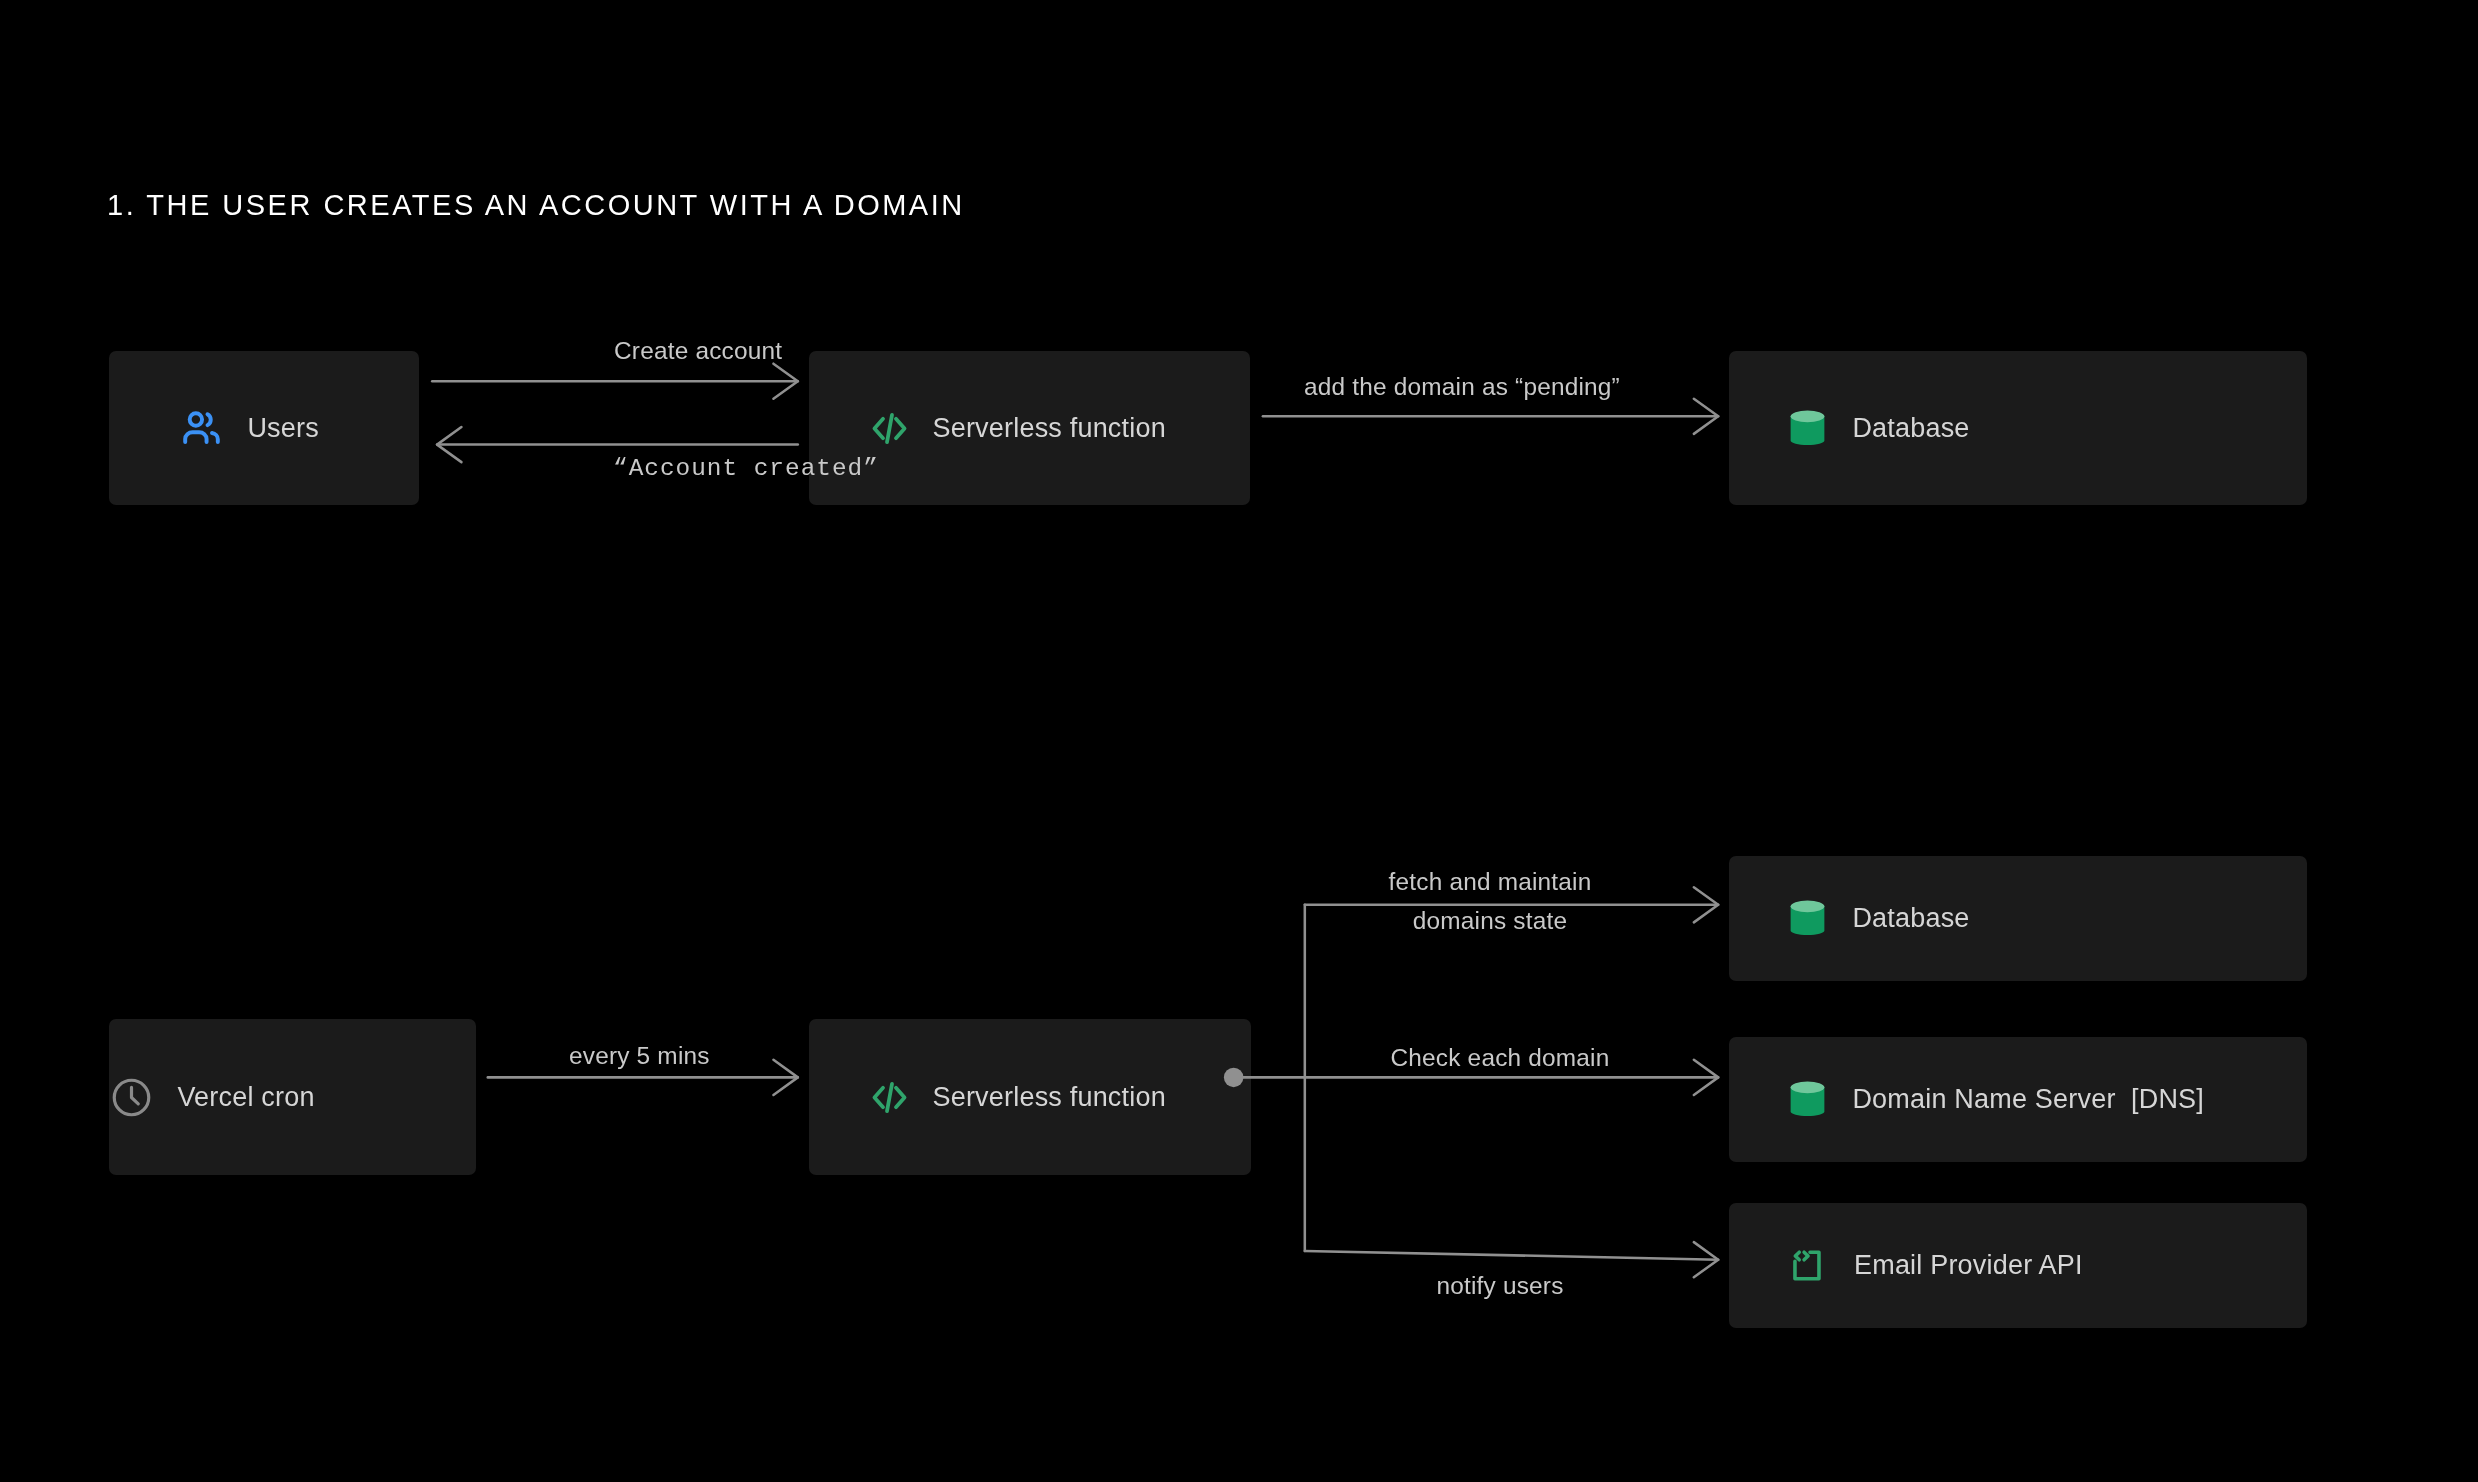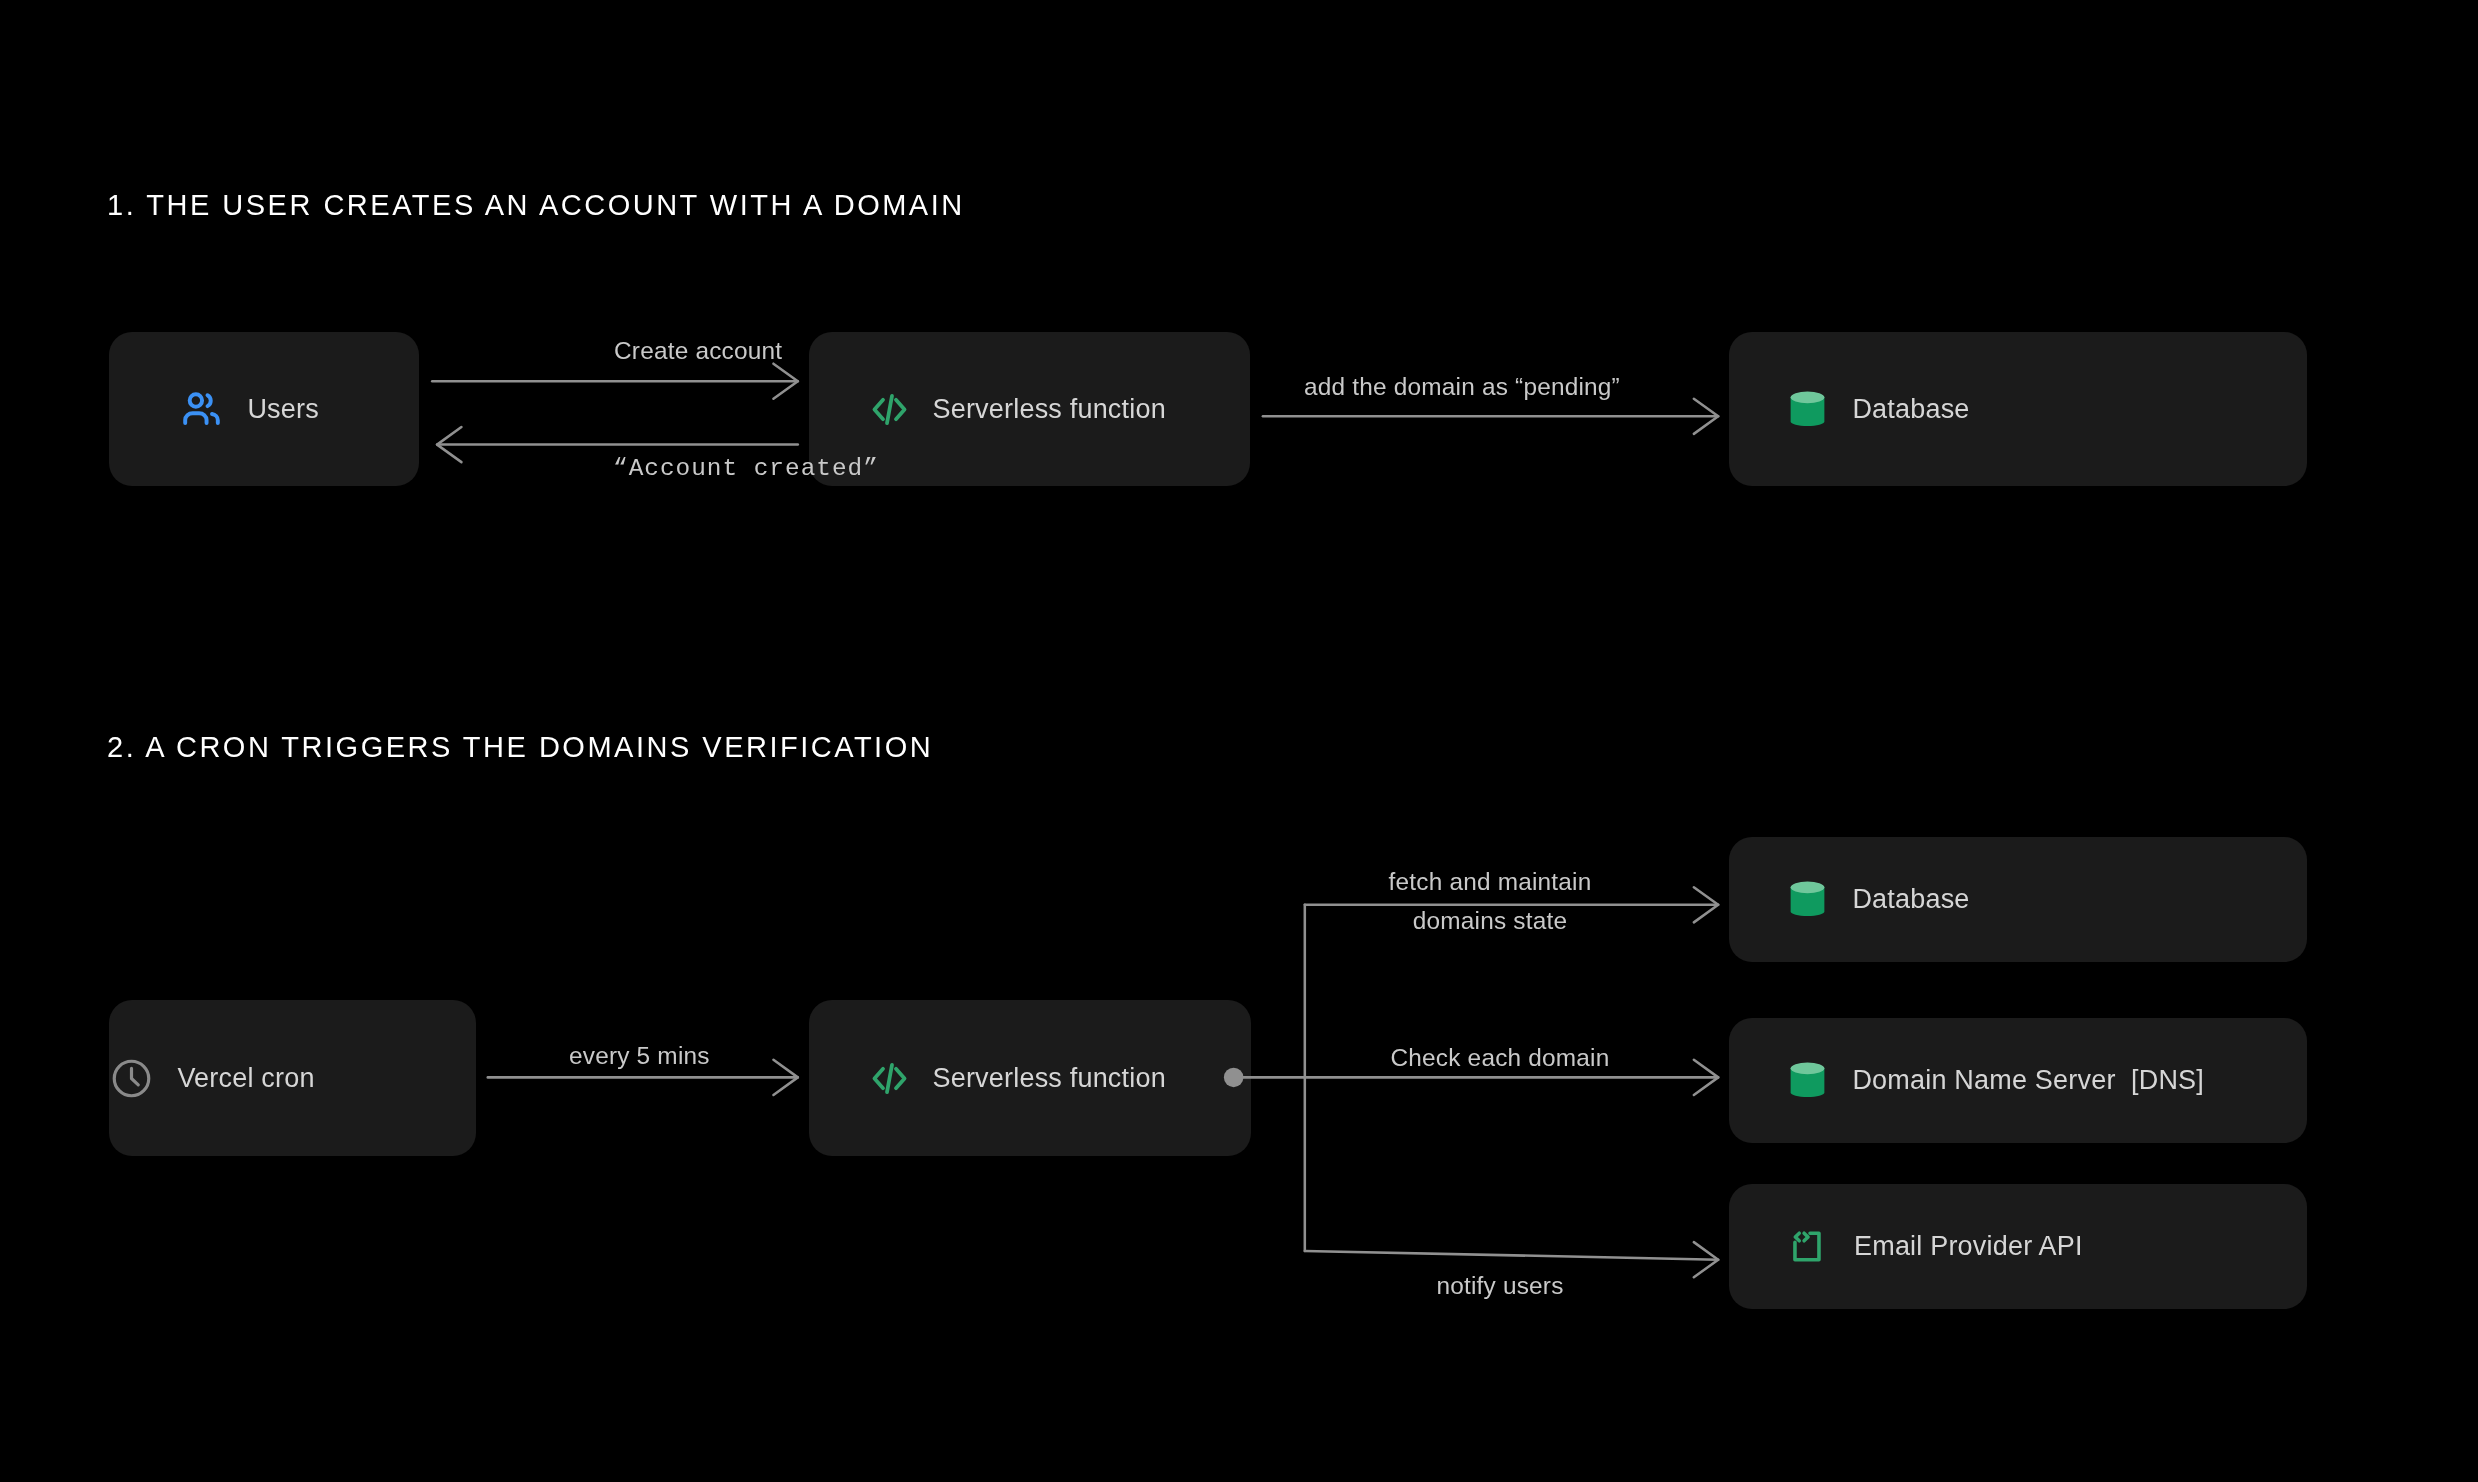--- a/index.html
+++ b/index.html
@@ -32,24 +32,25 @@
     white-space: nowrap;
     line-height: 1;
   }
   #heading-1 { left: 107px; top: 191px; }
   #heading-2 { left: 107px; top: 733px; }
 
   
   .node {
     position: absolute;
     background: #1b1b1b;
-    border-radius: 23px;
+    border-radius: 7px;
     display: flex;
     align-items: center;
     box-sizing: border-box;
+    margin-top: 19px;
   }
   .node .node-icon {
     display: flex;
     align-items: center;
     justify-content: center;
     flex: 0 0 auto;
   }
   .node .node-label {
     color: #d6d6d6;
     font-size: 27px;
@@ -150,21 +151,20 @@
         <ellipse cx="11" cy="5.5" rx="9" ry="3.1" fill="#6fc79b"></ellipse>
       </svg>
     </span>
     <span class="node-label">Database</span>
   </div>
 
   <div class="edge-label" id="label-create-account">Create account</div>
   <div class="edge-label mono" id="label-account-created">“Account created”</div>
   <div class="edge-label" id="label-add-domain">add the domain as “pending”</div>
 
-  <div class="section-heading" id="heading-2">2. A CRON TRIGGERS THE DOMAINS VERIFICATION</div>
 
   <div class="node" id="node-cron">
     <span class="node-icon">
       <svg width="45" height="45" viewBox="0 0 24 24" fill="none">
         <circle cx="12" cy="12" r="9.2" stroke="#8a8a8a" stroke-width="1.7"></circle>
         <path d="M12 6.6V12l3.6 3.4" stroke="#8a8a8a" stroke-width="1.7" stroke-linecap="round" stroke-linejoin="round"></path>
       </svg>
     </span>
     <span class="node-label">Vercel cron</span>
   </div>

